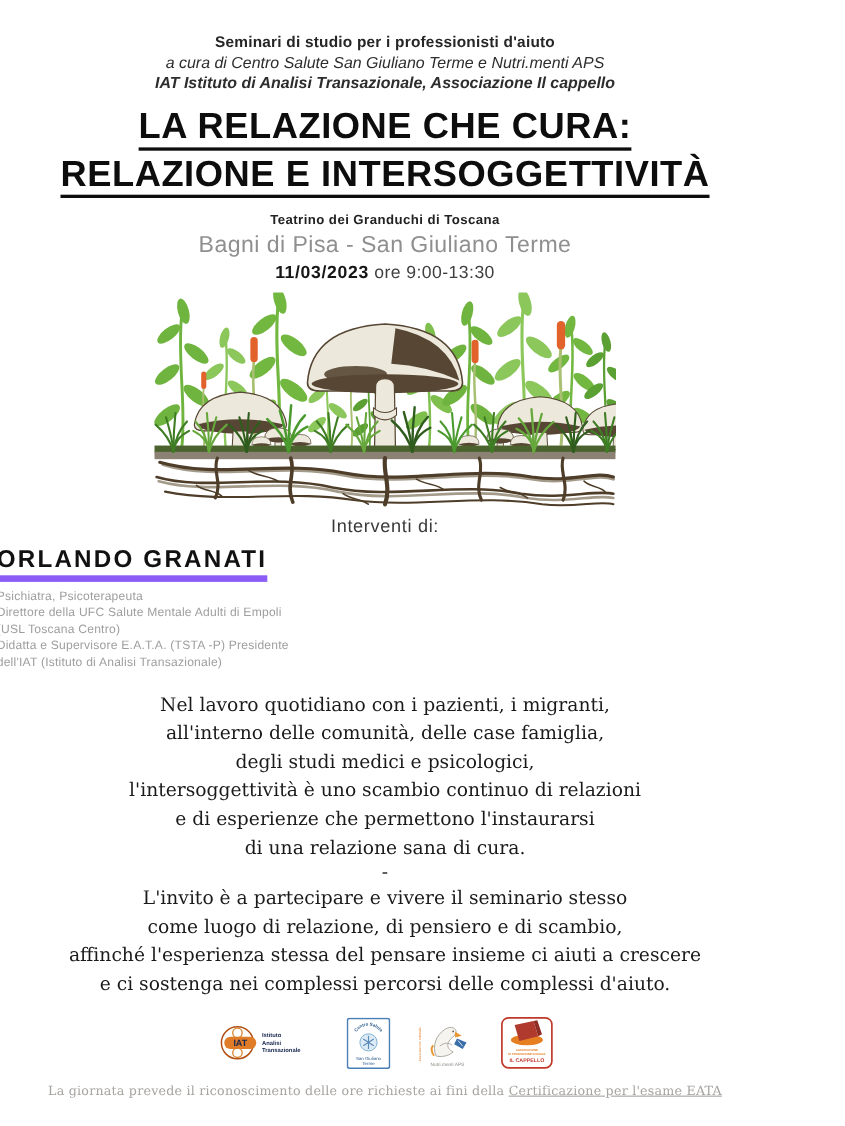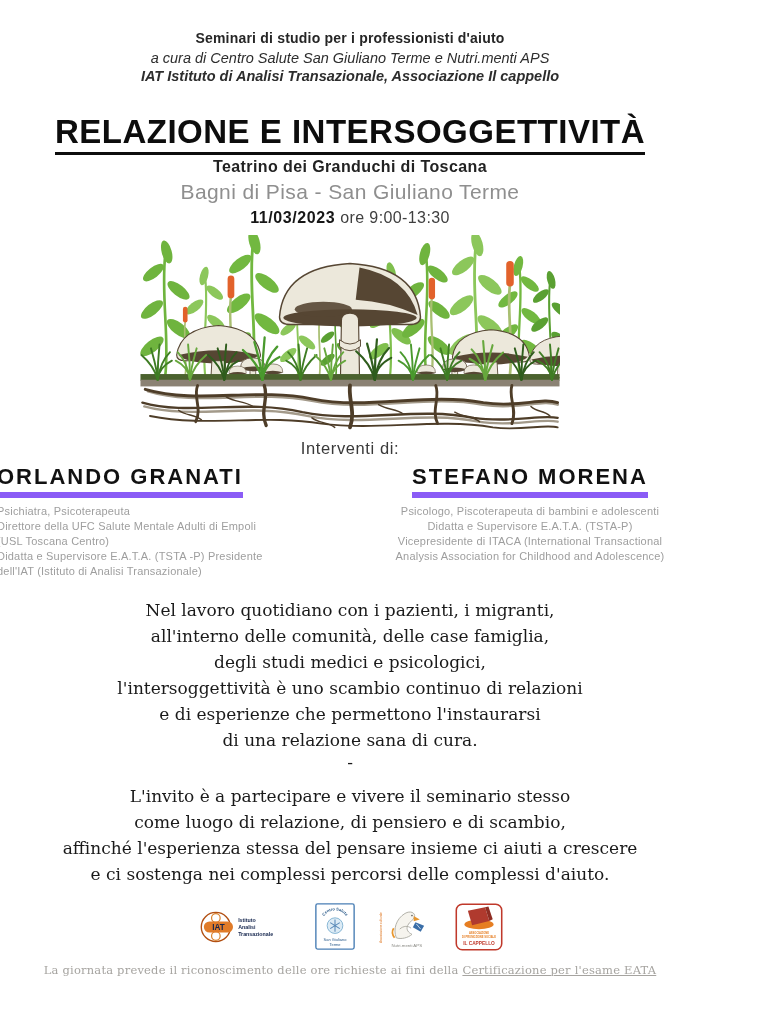--- a/index.html
+++ b/index.html
@@ -15,21 +15,21 @@
   .hdr-l2 { font-size:14.5px; font-style:italic; margin-top:4px; color:#2d2d2d; }
   .hdr-l3 { font-size:14.5px; font-style:italic; font-weight:700; margin-top:2px; color:#2d2d2d; }
 
   
   .title { margin-top:12px; text-align:center; }
   .title-line { display:inline-block; font-size:33px; font-weight:800; letter-spacing:.5px;
                 line-height:1.08; color:#0d0d0d; border-bottom:3px solid #0d0d0d;
                 padding-bottom:2px; margin-bottom:3px; }
 
   
-  .venue   { margin-top:0; font-size:16px; font-weight:700; letter-spacing:.4px; color:#222; }
+  .venue   { margin-top:10px; font-size:12px; font-weight:700; letter-spacing:.4px; color:#222; }
   .loc     { margin-top:4px; font-size:21px; color:#8f8f8f; letter-spacing:.4px; }
   .dt      { margin-top:5px; font-size:16px; color:#3f3f3f; letter-spacing:.4px; }
   .dt .date{ font-weight:800; color:#161616; letter-spacing:.6px; }
 
   .illo { margin-top:8px; line-height:0; }
 
   .interventi { margin-top:4px; font-size:16.5px; color:#3a3a3a; letter-spacing:.6px; }
 
   
   .cols { margin-top:6px; width:706px; display:flex; gap:24px; }
@@ -38,21 +38,21 @@
   .spk-name { display:inline-block; font-size:22px; font-weight:600; letter-spacing:2px;
               color:#111; border-bottom:6px solid #8b5cf6; padding-bottom:2px; white-space:nowrap; }
   .spk-bio { margin-top:6px; font-size:11px; line-height:15px; color:#9e9e9e;
              white-space:pre-line; letter-spacing:.2px; }
 
   
   .para { width:668px; text-align:center; font-family:"DejaVu Serif", serif;
           font-size:17px; line-height:26px; color:#1a1a1a; white-space:pre-line; }
   .para1 { margin-top:18px; }
   .sep   { font-family:"DejaVu Serif", serif; font-size:17px; line-height:18px; color:#1a1a1a; }
-  .para2 { margin-top:12px;text-align:center; }
+  .para2 { margin-top:2px;text-align:center; }
 
   
   .logos { margin-top:16px; display:flex; align-items:center; gap:22px; }
   .logos svg { display:block; }
 
   
   .footer { margin-top:12px; font-family:"DejaVu Serif", serif; font-size:11.5px;
             color:#a6a4a0; letter-spacing:.2px; }
   .footer a { color:#a6a4a0; text-decoration:underline; cursor:pointer; }
 
@@ -67,21 +67,21 @@
 
 <div class="poster">
 
   <div class="hdr">
     <div class="hdr-l1">Seminari di studio per i professionisti d'aiuto</div>
     <div class="hdr-l2"><span>a cura di </span><span class="b">Centro Salute San Giuliano Terme</span><span> e </span><span class="b">Nutri.menti APS</span></div>
     <div class="hdr-l3">IAT Istituto di Analisi Transazionale, Associazione Il cappello</div>
   </div>
 
   <div class="title">
-    <br>
+    <span class="title-line">LA RELAZIONE CHE CURA:</span><br>
     <span class="title-line">RELAZIONE E INTERSOGGETTIVITÀ</span>
   </div>
 
   <div class="venue">Teatrino dei Granduchi di Toscana</div>
   <div class="loc">Bagni di Pisa - San Giuliano Terme</div>
   <div class="dt">
     <span class="date">11/03/2023</span>
     <span>ore 9:00-13:30</span>
   </div>
 
@@ -208,27 +208,20 @@
 
   <div class="cols">
     <div class="col-left">
       <span class="spk-name">ORLANDO GRANATI</span>
       <div class="spk-bio">Psichiatra, Psicoterapeuta
 Direttore della UFC Salute Mentale Adulti di Empoli
 (USL Toscana Centro)
 Didatta e Supervisore E.A.T.A. (TSTA -P) Presidente
 dell'IAT (Istituto di Analisi Transazionale)</div>
     </div>
-    <div class="col-right">
-      <span class="spk-name">STEFANO MORENA</span>
-      <div class="spk-bio">Psicologo, Piscoterapeuta di bambini e adolescenti
-Didatta e Supervisore E.A.T.A. (TSTA-P)
-Vicepresidente di ITACA (International Transactional
-Analysis Association for Childhood and Adolescence)</div>
-    </div>
   </div>
 
   <div class="para para1"><span>Nel </span><span class="b">lavoro quotidiano</span><span> con i pazienti, i migranti,
 all'interno delle comunità, delle case famiglia,
 degli studi medici e psicologici,
 </span><span class="b">l'intersoggettività</span><span> è uno </span><span class="b">scambio continuo</span><span> di relazioni
 e di esperienze che permettono l'instaurarsi
 di una </span><span class="b">relazione sana di cura</span><span>.</span></div>
   <div class="sep">-</div>
   <div class="para para2"><span class="b">L'invito</span><span> è a partecipare e vivere il seminario stesso

